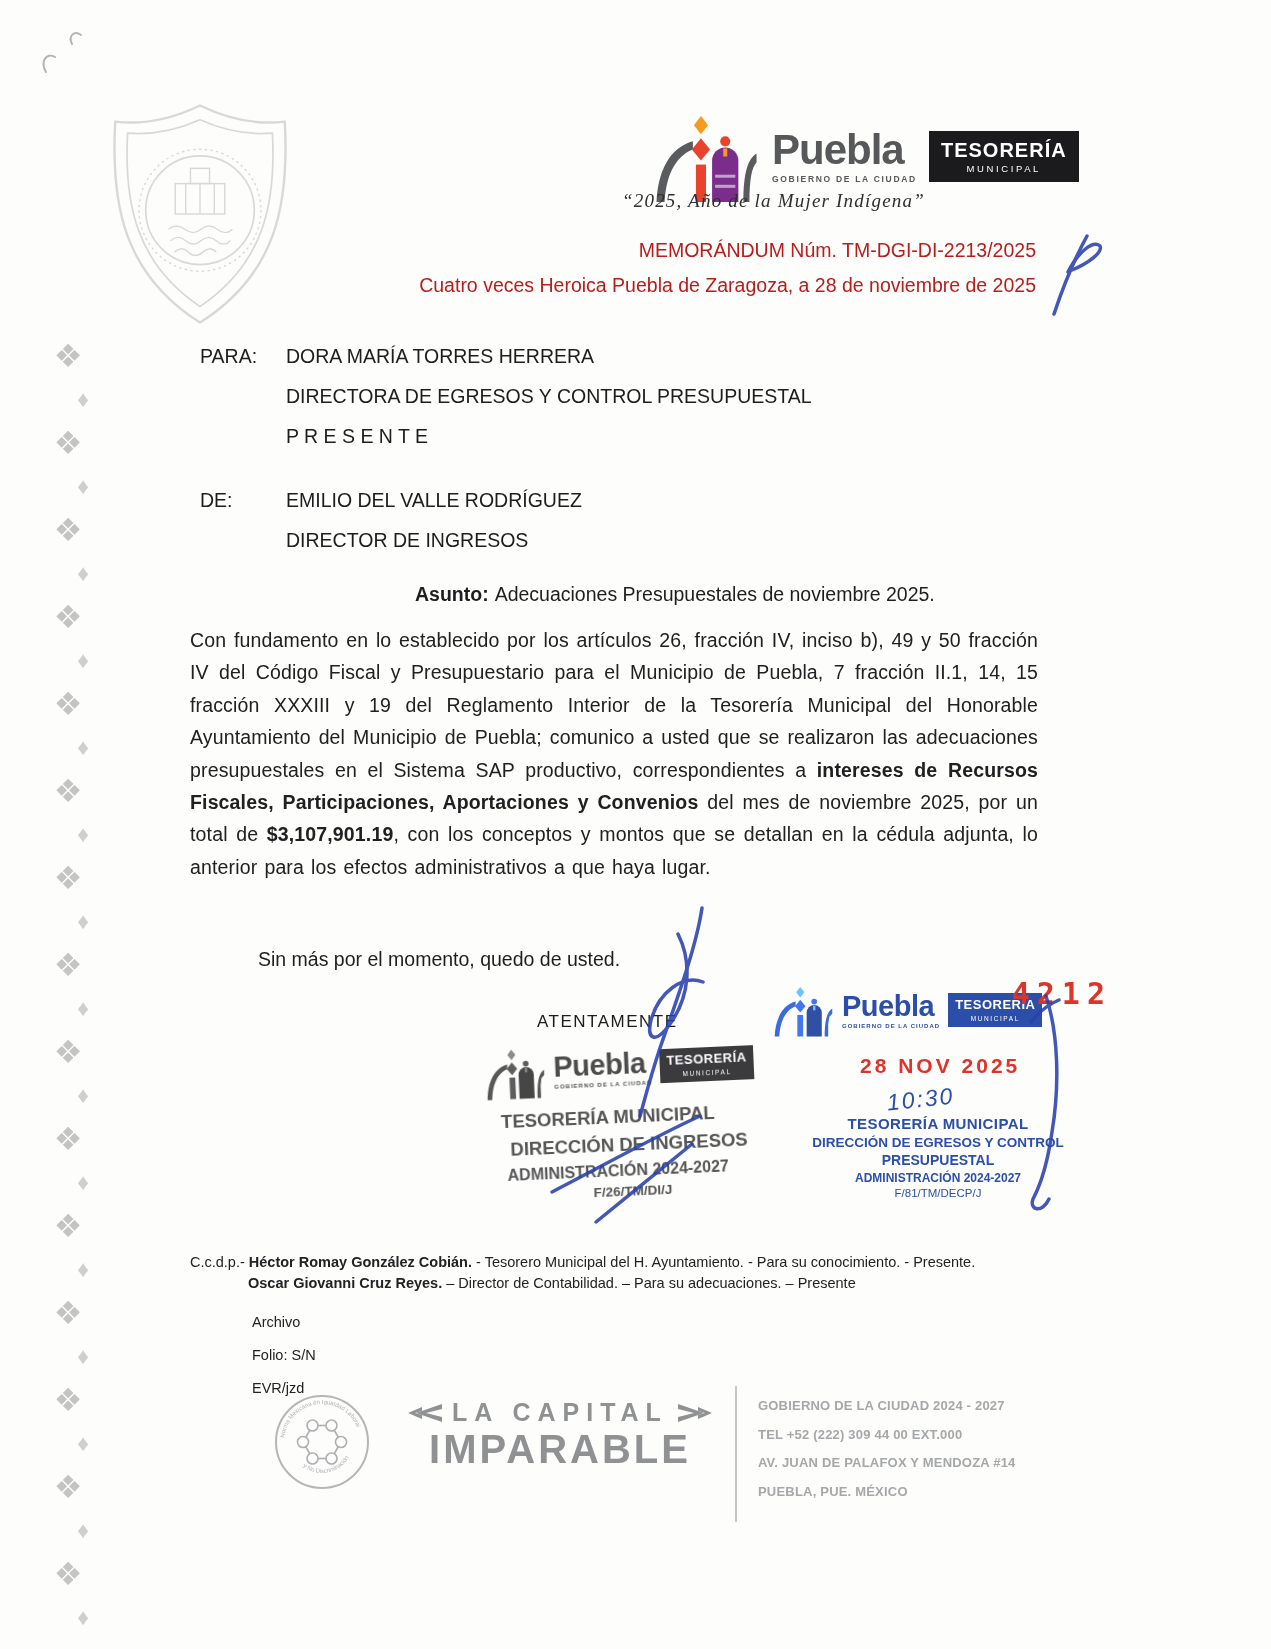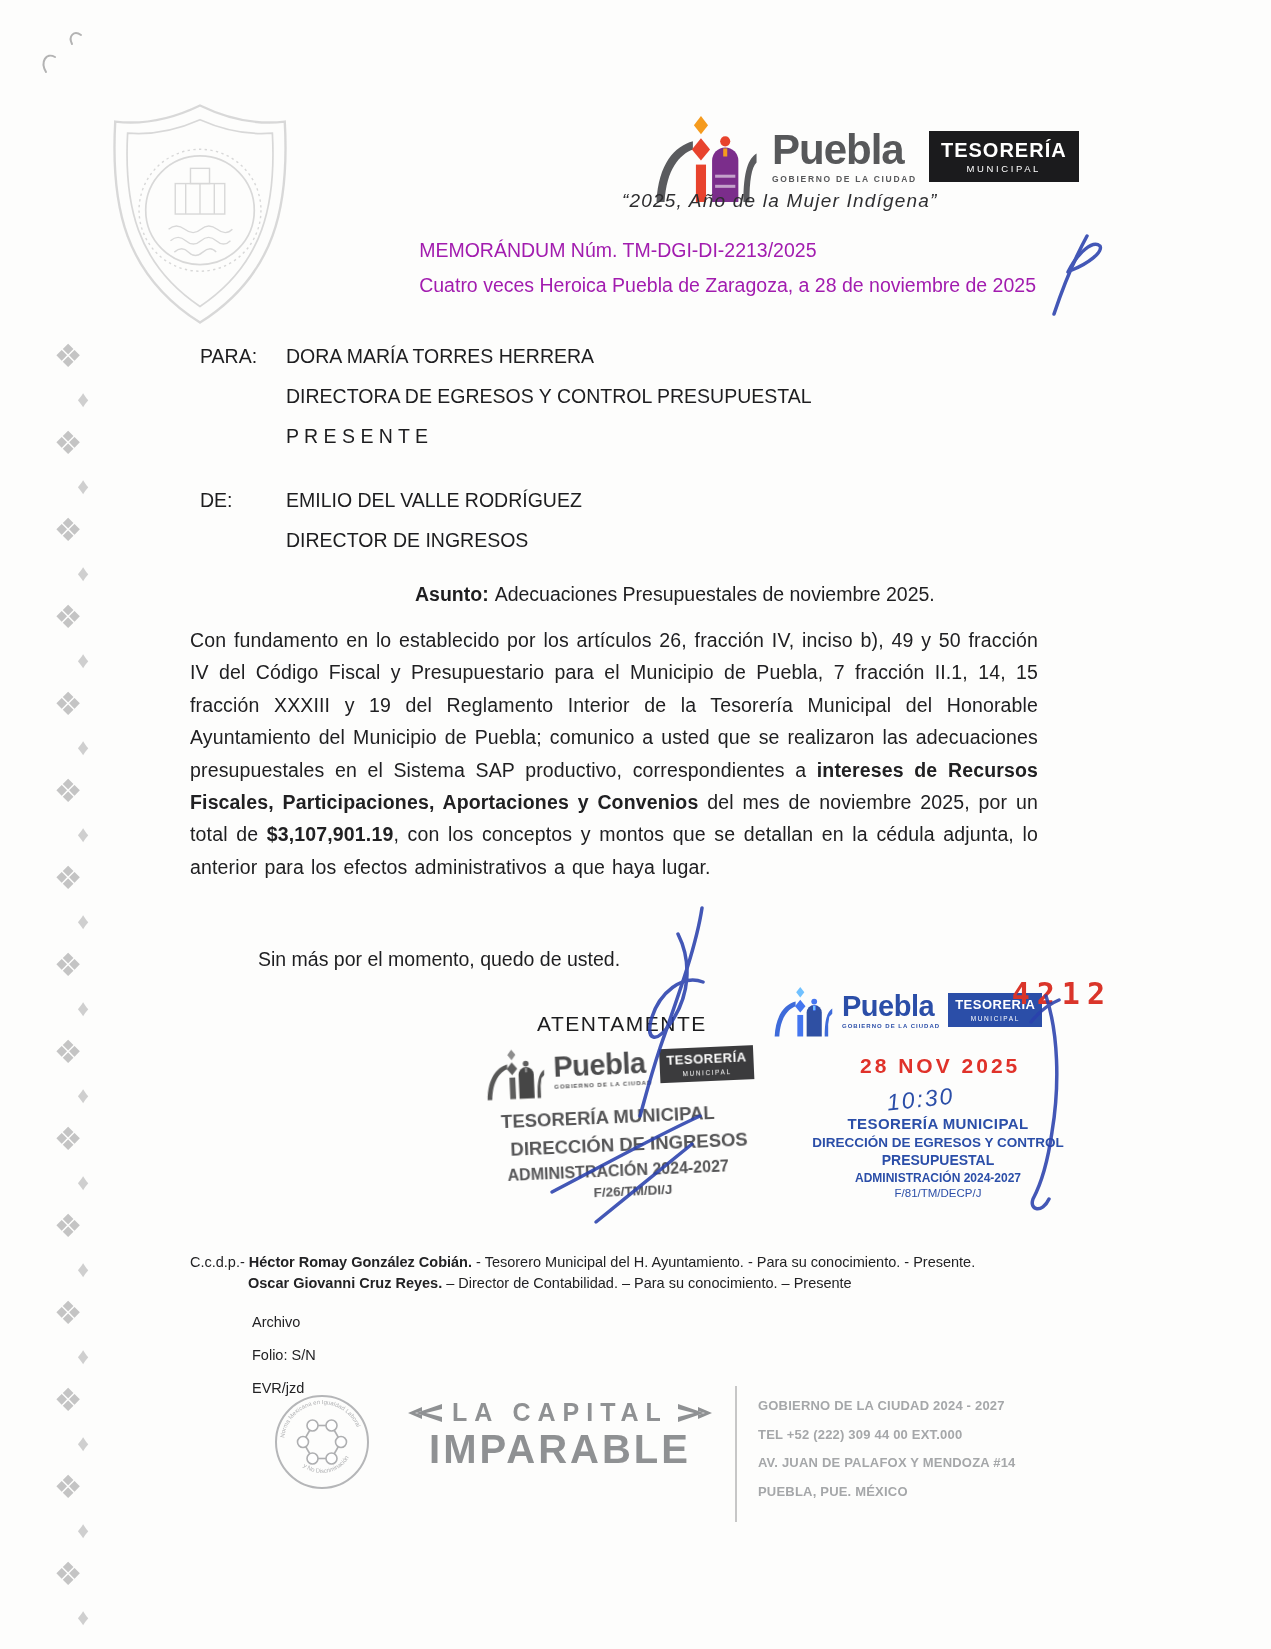--- a/index.html
+++ b/index.html
@@ -49,45 +49,45 @@
   .stamp--gray .plogo-brand, .stamp--gray .plogo-gov { color:#3d3d3f; }
   .stamp--gray .plogo-box { background:#2b2b2d; }
   .stamp--gray .plogo-icon { filter:grayscale(1) brightness(.8); }
 
   .stamp--blue .plogo-brand, .stamp--blue .plogo-gov { color:#2b4ea8; }
   .stamp--blue .plogo-box { background:#2b4ea8; }
   .stamp--blue .plogo-icon { filter:grayscale(1) brightness(.95) sepia(1) hue-rotate(185deg) saturate(4.5); }
 
   .slogan {
     position:absolute; left:622px; top:190px; z-index:3;
-    font-family:Liberation Sans, sans-serif; font-style:italic;
+    font-family:Liberation Serif, serif; font-style:italic;
     font-size:19px; letter-spacing:1.2px; color:#2e2e30; white-space:nowrap;
   }
 
-  .memo-block { position:absolute; right:235px; top:233px; font-size:19.5px; line-height:35px; color:#a21caf; z-index:2; }
+  .memo-block { position:absolute; right:235px; top:233px; text-align:right; font-size:19.5px; line-height:35px; color:#b91c1c; z-index:2; }
 
   .address { position:absolute; left:200px; font-size:19.5px; line-height:40px; color:#1d1d1f; }
   .address--para { top:336px; }
   .address--de { top:480px; }
   .arow { display:flex; }
   .albl { width:86px; flex:none; }
 
   .subject { position:absolute; left:415px; top:583px; font-size:19.5px; }
   .subject .b { font-weight:bold;text-align:center; }
   .subject .t { margin-left:6px; }
 
   .body-par {
     position:absolute; left:190px; top:624px; width:848px;
     font-size:19.5px; line-height:32.4px; text-align:justify;
     letter-spacing:0.15px; word-spacing:1.5px; color:#202022;
   }
   .run.b { font-weight:bold; }
 
   .closing { position:absolute; left:258px; top:948px; font-size:19.5px; }
-  .salutation { position:absolute; left:537px; top:1012px; font-size:21px; letter-spacing:1.5px; font-weight:normal; color:#1c1c1e; }
+  .salutation { position:absolute; left:537px; top:1012px; font-size:17px; letter-spacing:1.5px; font-weight:normal; color:#1c1c1e; }
 
   
   .stamp-left {
     position:absolute; left:455px; top:1040px; width:330px; z-index:10;
     transform:rotate(-2.5deg); text-align:center;
     color:#48484a; filter:blur(0.4px); opacity:.92;
   }
   .stamp-left .plogo { width:-moz-fit-content; width:fit-content; margin:0 auto; }
   .sl1 { font-size:18.5px; font-weight:bold; margin-top:10px; transform:translateX(-12px); }
   .sl2 { font-size:18.5px; font-weight:bold; margin-top:6px; transform:translateX(8px); }
@@ -311,21 +311,21 @@
     </div>
     <div class="sr1">TESORERÍA MUNICIPAL</div>
     <div class="sr2">DIRECCIÓN DE EGRESOS Y CONTROL</div>
     <div class="sr3">PRESUPUESTAL</div>
     <div class="sr4">ADMINISTRACIÓN 2024-2027</div>
     <div class="sr5">F/81/TM/DECP/J</div>
   </div>
 
   <div class="cc">
     <div><span>C.c.d.p.- </span><span class="b">Héctor Romay González Cobián.</span><span> - Tesorero Municipal del H. Ayuntamiento. - Para su conocimiento. - Presente.</span></div>
-    <div class="cc-indent"><span class="b">Oscar Giovanni Cruz Reyes.</span><span> – Director de Contabilidad. – Para su conocimiento. – Presente</span></div>
+    <div class="cc-indent"><span class="b">Oscar Giovanni Cruz Reyes.</span><span> – Director de Contabilidad. – Para su adecuaciones. – Presente</span></div>
     <div class="cc-gap"></div>
     <div class="cc-sub">Archivo</div>
     <div class="cc-sub">Folio: S/N</div>
     <div class="cc-sub">EVR/jzd</div>
   </div>
 
   <svg class="badge" viewBox="0 0 100 100">
     <defs>
       <path id="arcTop" d="M12,50 a38,38 0 0 1 76,0"></path>
       <path id="arcBot" d="M19,50 a31,31 0 0 0 62,0"></path>

